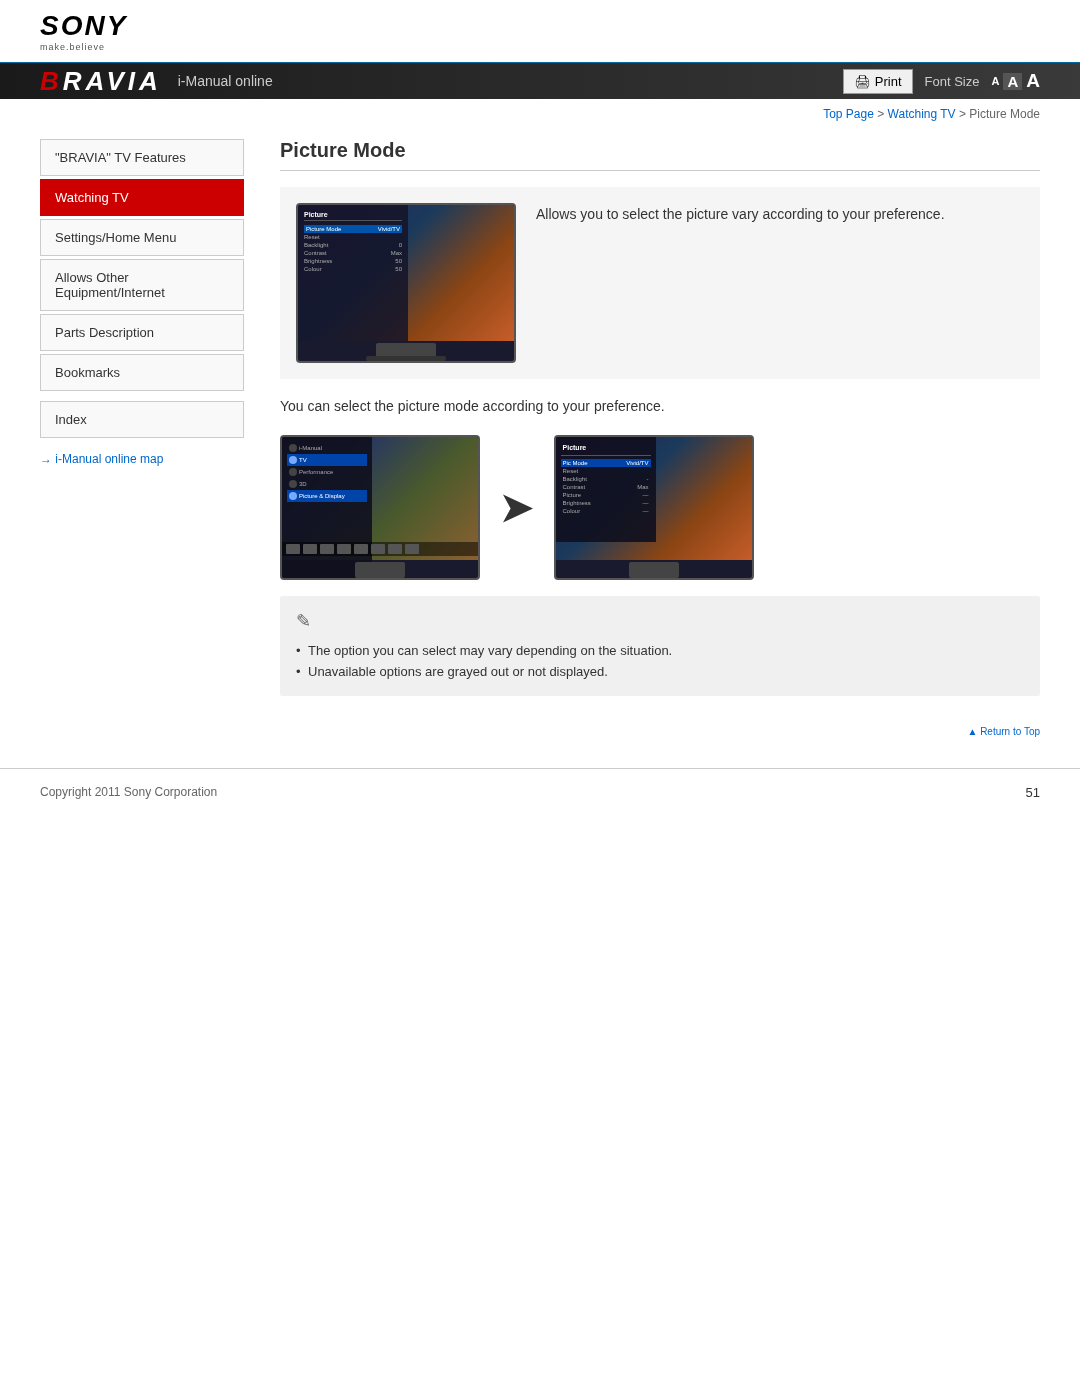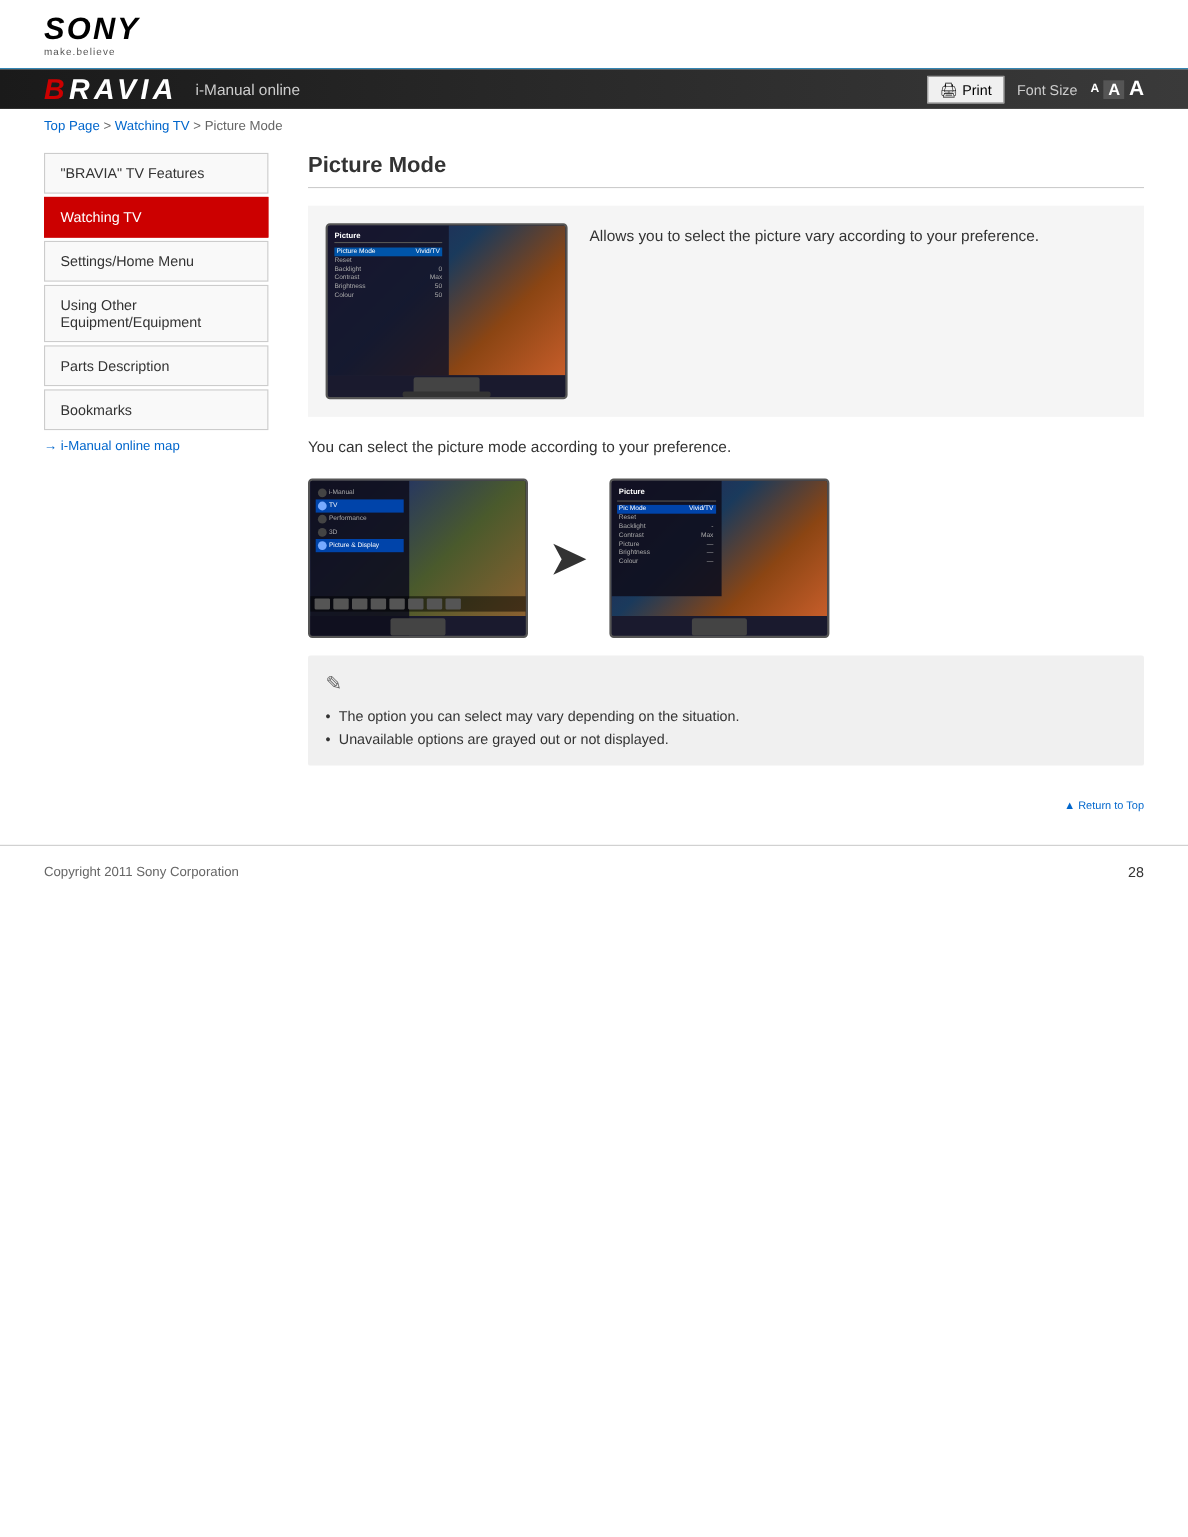--- a/index.html
+++ b/index.html
@@ -97,20 +97,21 @@
 
     
     .main-content {
       display: flex;
       padding: 0 40px;
     }
 
     
     .breadcrumb-area {
       padding: 8px 40px;
+      text-align: right;
       font-size: 12px;
     }
     .breadcrumb-area a {
       color: #0066cc;
       text-decoration: none;
     }
     .breadcrumb-area span {
       color: #666;
     }
 
@@ -446,27 +447,30 @@
     <div class="sidebar-item">
       <span>"BRAVIA" TV Features</span>
     </div>
     <div class="sidebar-item active">
       <span>Watching TV</span>
     </div>
     <div class="sidebar-item">
       <span>Settings/Home Menu</span>
     </div>
     <div class="sidebar-item">
-      <span>Using Other Equipment/Equipment</span>
+      <span>Allows Other Equipment/Internet</span>
     </div>
     <div class="sidebar-item">
       <span>Parts Description</span>
     </div>
     <div class="sidebar-item">
       <span>Bookmarks</span>
+    </div>
+    <div class="sidebar-index">
+      <span>Index</span>
     </div>
     <div class="sidebar-map-link">
       <span>→ i-Manual online map</span>
     </div>
   </div>
 
   <div class="content">
     <h1 class="page-title">Picture Mode</h1>
 
     <div class="intro-section">
@@ -597,14 +601,14 @@
     </div>
 
     <div class="return-top">
       <a>▲ Return to Top</a>
     </div>
   </div>
 </div>
 
 <div class="footer">
   <span class="footer-copyright">Copyright 2011 Sony Corporation</span>
-  <span class="footer-page">28</span>
+  <span class="footer-page">51</span>
 </div>
 
 </body></html>

